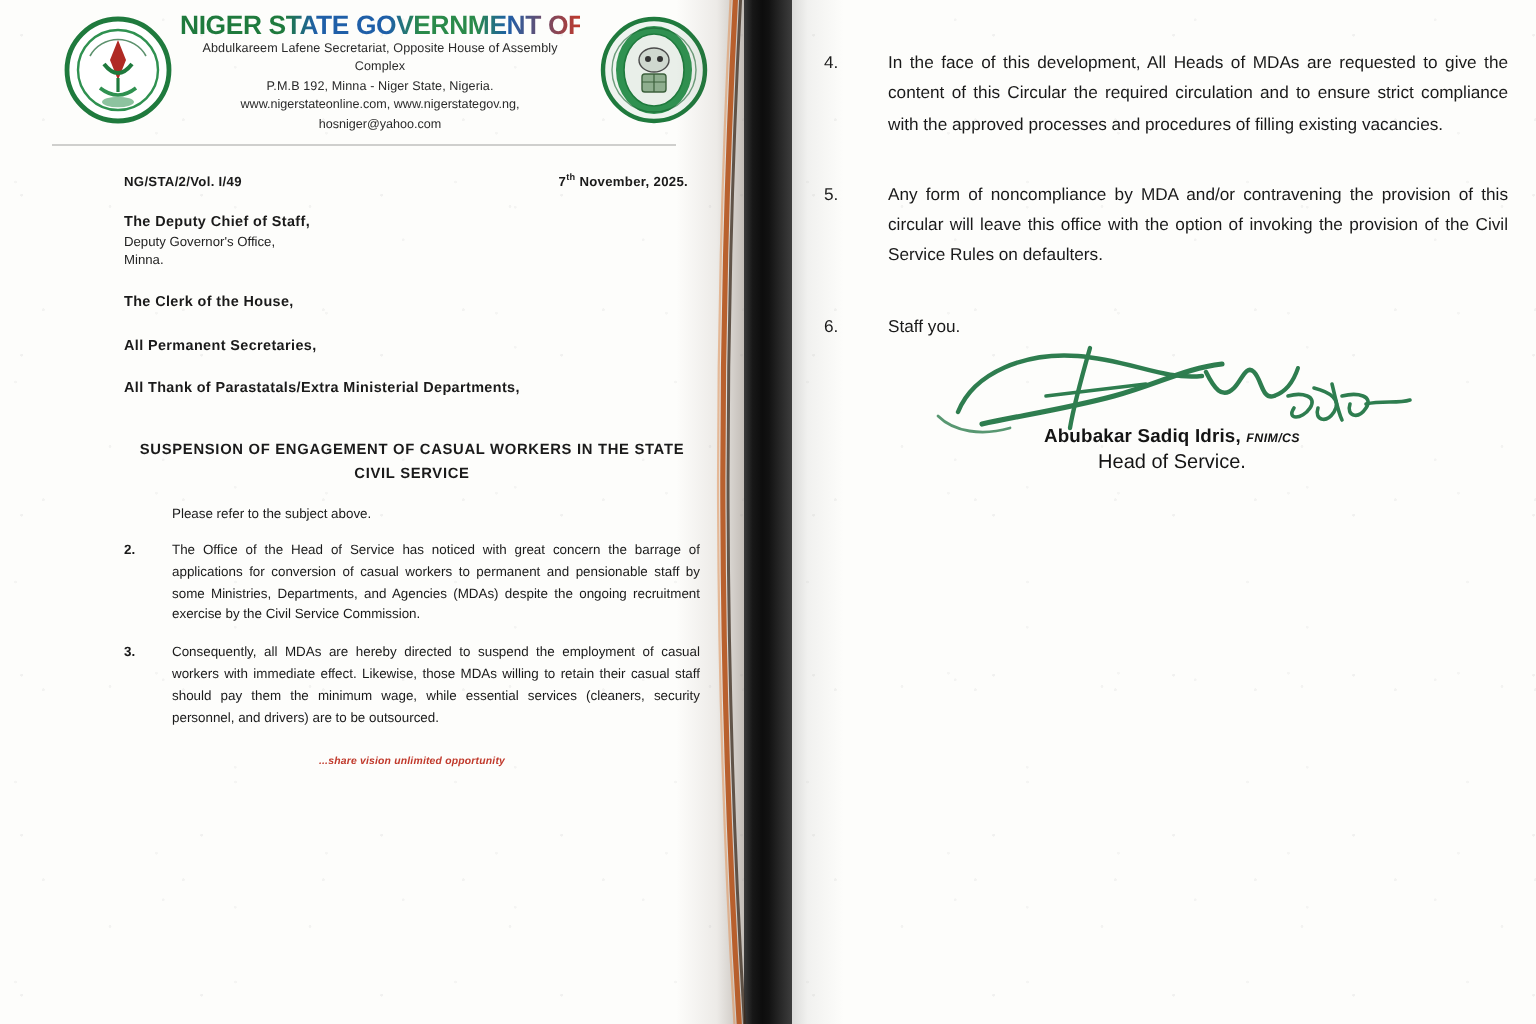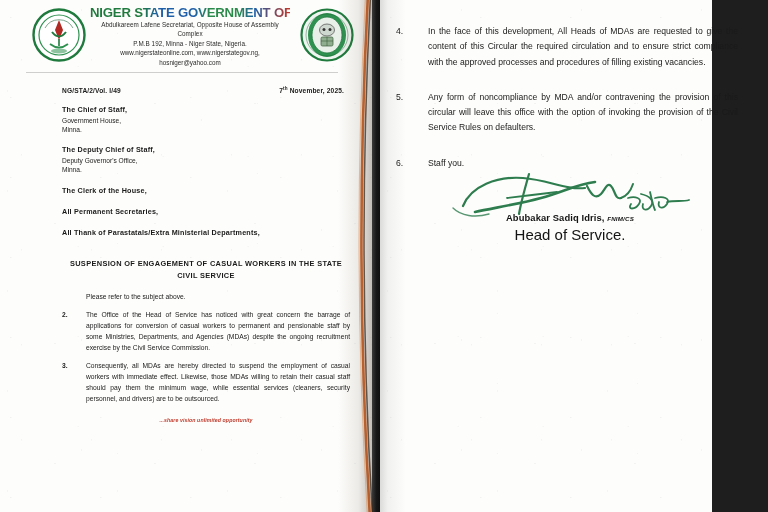--- a/index.html
+++ b/index.html
@@ -23,21 +23,21 @@
 
   
   .page {
     position: absolute;
     top: 0;
     height: 512px;
     background: #fdfdfb;
   }
 
   #page-left  { left: 0;   width: 372px; }
-  #page-right { left: 380px; width: 332px; }
+  #page-right { left: 396px; width: 372px; }
 
   
   .speckle {
     position: absolute;
     inset: 0;
     pointer-events: none;
     opacity: .5;
     background-image:
       radial-gradient(circle at 12% 22%, rgba(150,150,150,.22) 0 .6px, transparent .8px),
       radial-gradient(circle at 68% 9%,  rgba(150,150,150,.18) 0 .6px, transparent .8px),
@@ -256,21 +256,21 @@
     color: #141414;
   }
   #signer-post {
     font-size: 6.2px;
     font-style: italic;
     font-weight: bold;
     letter-spacing: .2px;
   }
   #signer-role {
     margin-top: 3px;
-    font-size: 15px;
+    font-size: 10px;
     color: #141414;
   }
 </style>
 </head>
 <body>
 
 <div id="scan">
 
   <div class="page" id="page-left">
 
@@ -311,25 +311,20 @@
 
     <div id="body-left">
 
       <div class="refdate">
         <span>NG/STA/2/Vol. I/49</span>
         <span id="date-line">
           <span>7</span><sup>th</sup><span> November, 2025.</span>
         </span>
       </div>
 
-      <div class="addressee">
-        <div class="addressee-title">The Chief of Staff,</div>
-        <div class="addressee-sub">Government House,</div>
-        <div class="addressee-sub">Minna.</div>
-      </div>
 
       <div class="addressee">
         <div class="addressee-title">The Deputy Chief of Staff,</div>
         <div class="addressee-sub">Deputy Governor's Office,</div>
         <div class="addressee-sub">Minna.</div>
       </div>
 
 
       <div class="addressee">
         <div class="addressee-title">The Clerk of the House,</div>

